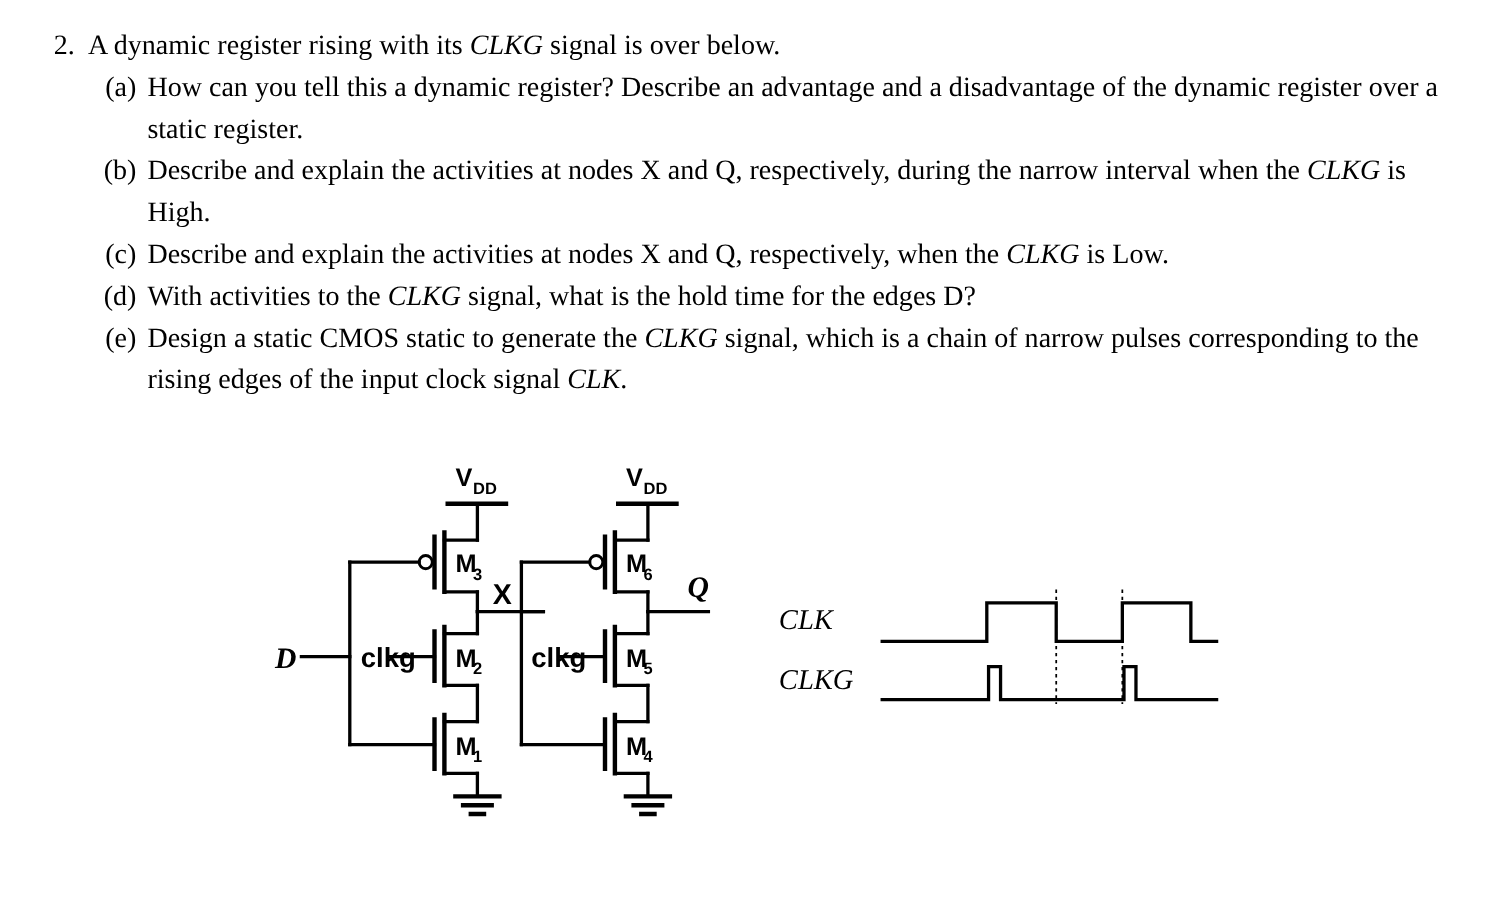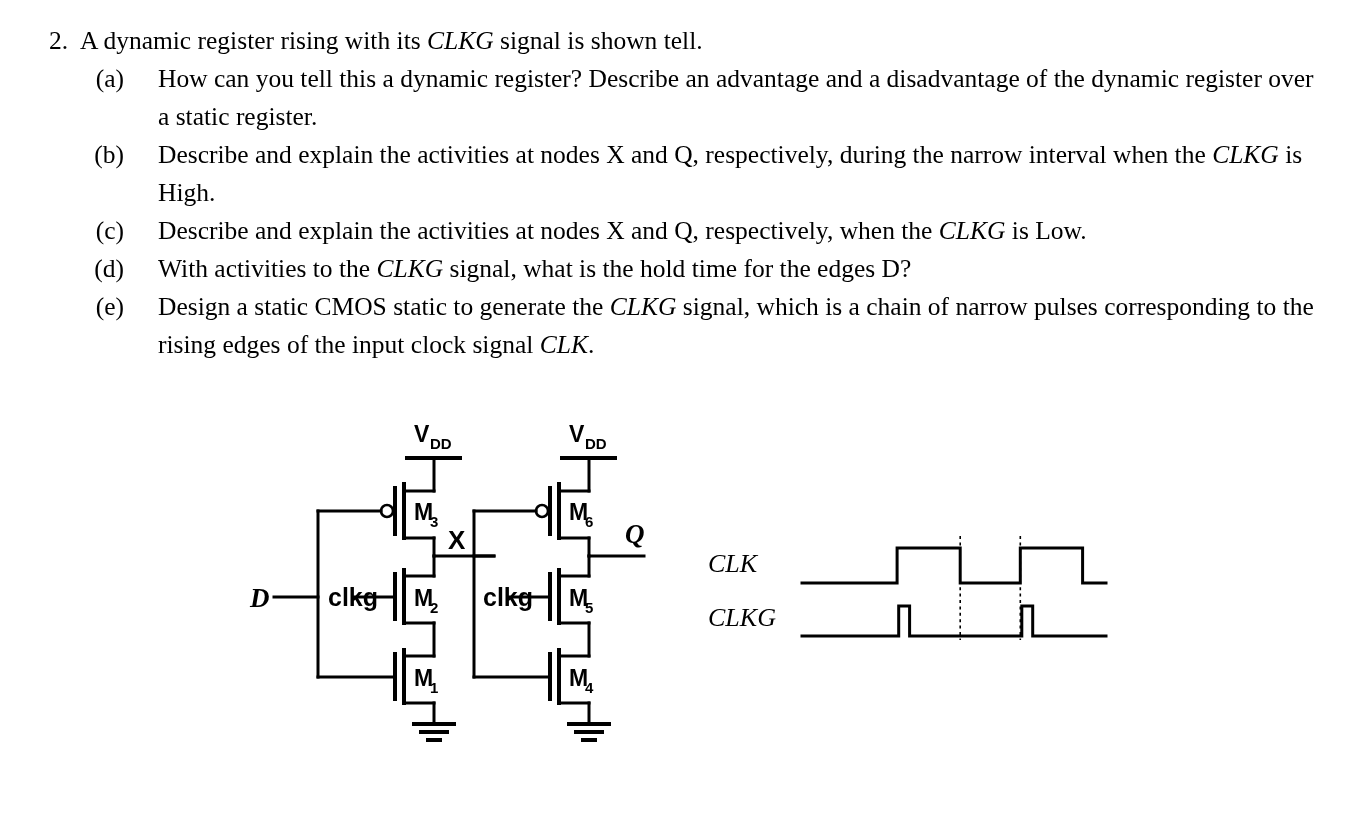--- a/index.html
+++ b/index.html
@@ -40,21 +40,21 @@
     flex: 1 1 auto;
   }
 
   
   .q-top .q-marker { width: 30px; padding-right: 12px; }
   .q-top .q-text   { max-width: 1240px; }
 
   
   .q-sub { margin-left: 44px; }
   .q-sub .q-marker { width: 42px; padding-right: 10px; }
-  .q-sub .q-text   { max-width: 1204px; margin-left: 24px; }
+  .q-sub .q-text   { max-width: 1204px; }
 
   .it { font-style: italic; }
 
   
   #figure-area {
     position: absolute;
     left: 0;
     top: 408px;
     width: 1352px;
     height: 360px;
@@ -113,21 +113,21 @@
 </style>
 </head>
 <body>
 
 <div id="page">
 
   <div id="question-block">
 
     <div class="q-row q-top">
       <div class="q-marker">2.</div>
-      <div class="q-text"><span>A dynamic register rising with its </span><span class="it">CLKG</span><span> signal is shown tell.</span></div>
+      <div class="q-text"><span>A dynamic register rising with its </span><span class="it">CLKG</span><span> signal is over below.</span></div>
     </div>
 
     <div class="q-row q-sub">
       <div class="q-marker">(a)</div>
       <div class="q-text"><span>How can you tell this a dynamic register? Describe an advantage and a disadvantage of the dynamic register over a static register.</span></div>
     </div>
 
     <div class="q-row q-sub">
       <div class="q-marker">(b)</div>
       <div class="q-text"><span>Describe and explain the activities at nodes X and Q, respectively, during the narrow interval when the </span><span class="it">CLKG</span><span> is High.</span></div>

